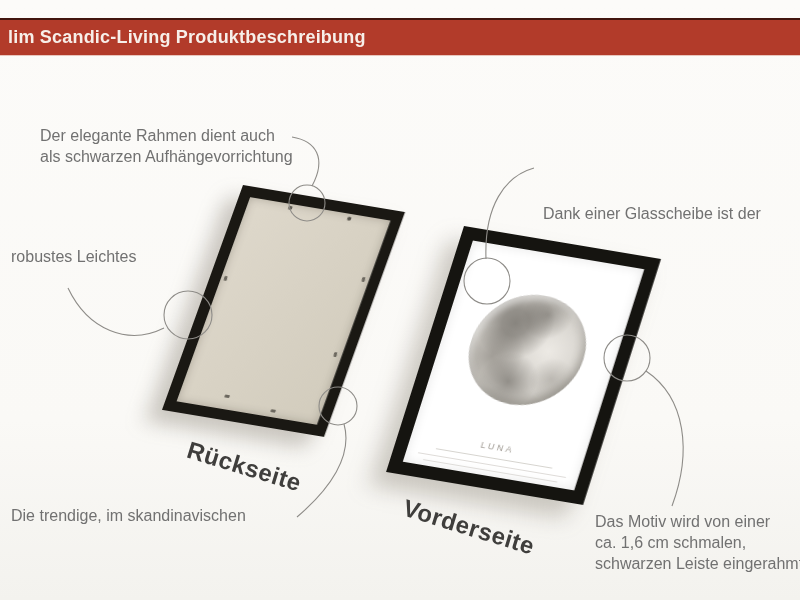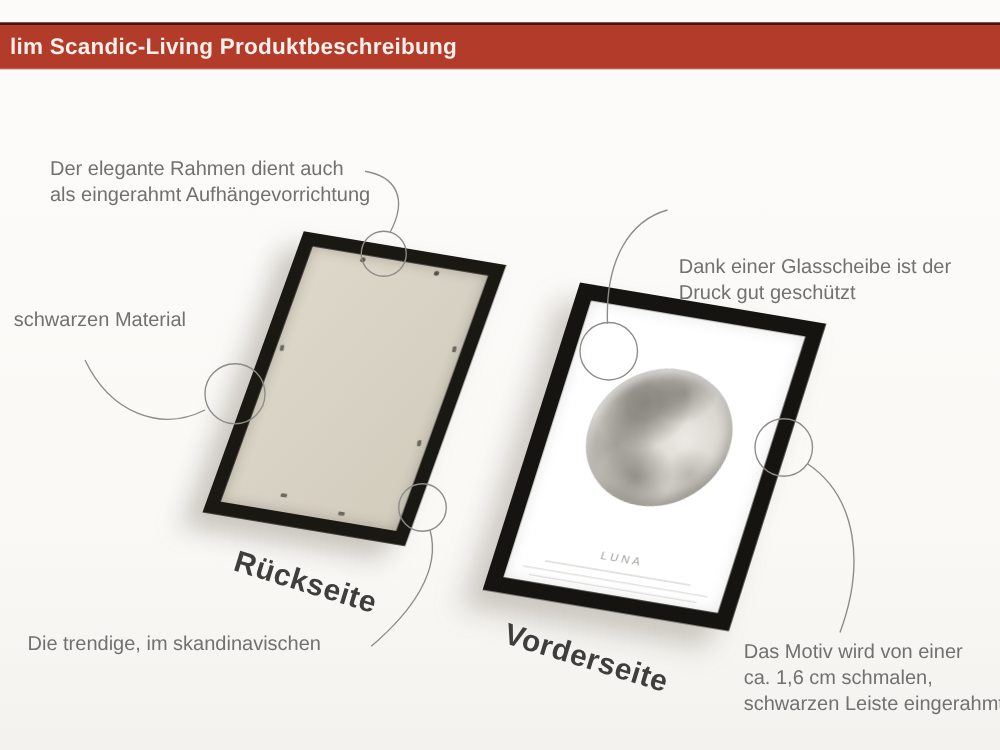--- a/index.html
+++ b/index.html
@@ -54,21 +54,21 @@
   .caption-line.l3{top:226px;width:136px;margin-left:-68px;opacity:.4;}
 
   
   svg.overlay{position:absolute;left:0;top:0;width:800px;height:600px;pointer-events:none;}
 
   
   .note{position:absolute;color:#717171;font-size:16px;line-height:21px;white-space:nowrap;}
   .note-hanger{left:40px;top:125px;}
   .note-material{left:11px;top:246px;}
   .note-glass{left:543px;top:160px;margin-top:43px;}
-  .note-depth{left:22px;top:505px;}
+  .note-depth{left:11px;top:505px;}
   .note-motif{left:595px;top:511px;}
 
   .side-label{position:absolute;color:#3f3e3c;font-size:24px;font-weight:600;
       letter-spacing:.5px;transform:rotate(17deg);transform-origin:0 0;white-space:nowrap;}
   .label-back{left:192px;top:436px;}
   .label-front{left:408px;top:494px;}
 </style>
 </head>
 <body>
 
@@ -106,30 +106,29 @@
       <path d="M 292 137 C 316 141, 327 158, 312 186"></path>
       <path d="M 68 288 C 88 330, 128 346, 164 328"></path>
       <path d="M 344 424 C 353 456, 330 489, 297 517"></path>
       <path d="M 534 168 C 505 176, 484 206, 486 259"></path>
       <path d="M 646 371 C 686 398, 692 452, 672 506"></path>
     </g>
   </svg>
 
   <div class="note note-hanger">
     <div>Der elegante Rahmen dient auch</div>
-    <div>als eingerahmt Aufhängevorrichtung</div>
+    <div>als schwarzen Aufhängevorrichtung</div>
   </div>
 
   <div class="note note-material">
-    <div>schwarzen Material</div>
+    <div>robustes Leichtes</div>
   </div>
 
   <div class="note note-glass">
     <div>Dank einer Glasscheibe ist der</div>
-    <div>Druck gut geschützt</div>
   </div>
 
   <div class="note note-depth">
     <div>Die trendige, im skandinavischen</div>
   </div>
 
   <div class="note note-motif">
     <div>Das Motiv wird von einer</div>
     <div>ca. 1,6 cm schmalen,</div>
     <div>schwarzen Leiste eingerahmt</div>

